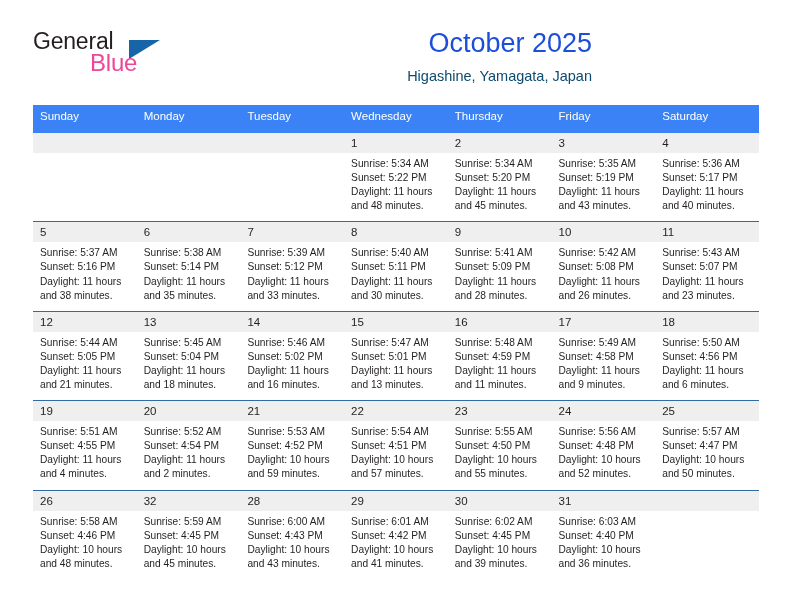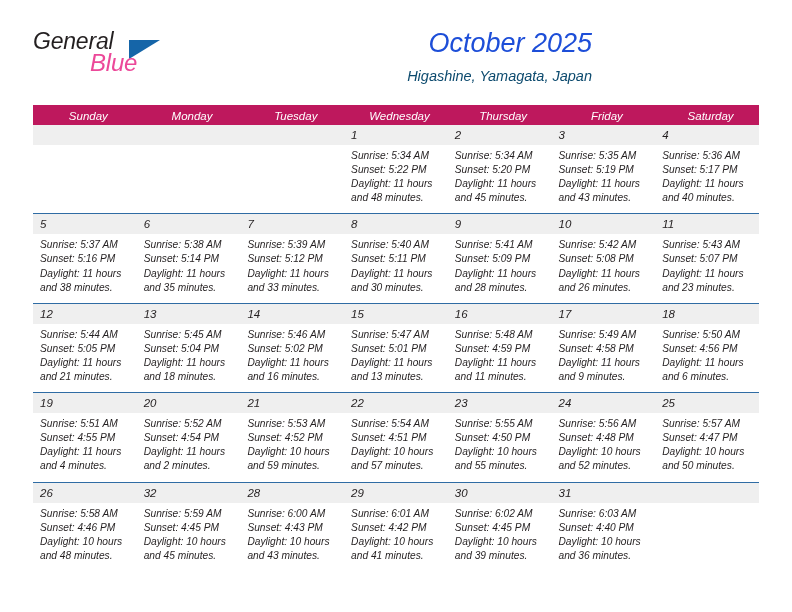--- a/index.html
+++ b/index.html
@@ -12,21 +12,20 @@
     background: #ffffff;
     font-family: "Liberation Sans", sans-serif;
     color: #231f20;
     overflow: hidden;
   }
   .page {
     position: relative;
     width: 626px;
     height: 612px;
     box-sizing: border-box;
-    font-style: italic;
   }
 
   
   .header {
     position: absolute;
     left: 33px;
     top: 28px;
     right: 34px;
     height: 68px;
   }
@@ -92,26 +91,26 @@
   
   .calendar {
     position: absolute;
     left: 33px;
     top: 105px;
     width: 726px;
     border-collapse: collapse;
     table-layout: fixed;
   }
   .calendar th {
-    background: #be185d;
+    background: #3b82f6;
     color: #ffffff;
     font-size: 11.5px;
     font-weight: normal;
-    text-align: center;
-    padding: 5px 0 3px 7px;
+    text-align: left;
+    padding: 5px 0 11px 7px;
     height: 11px;
     border: none;
   }
   .calendar td {
     vertical-align: top;
     padding: 0;
     border: none;
     border-top: 1.3px solid #2f6ca4;
     height: 77px;
     background: #ffffff;

